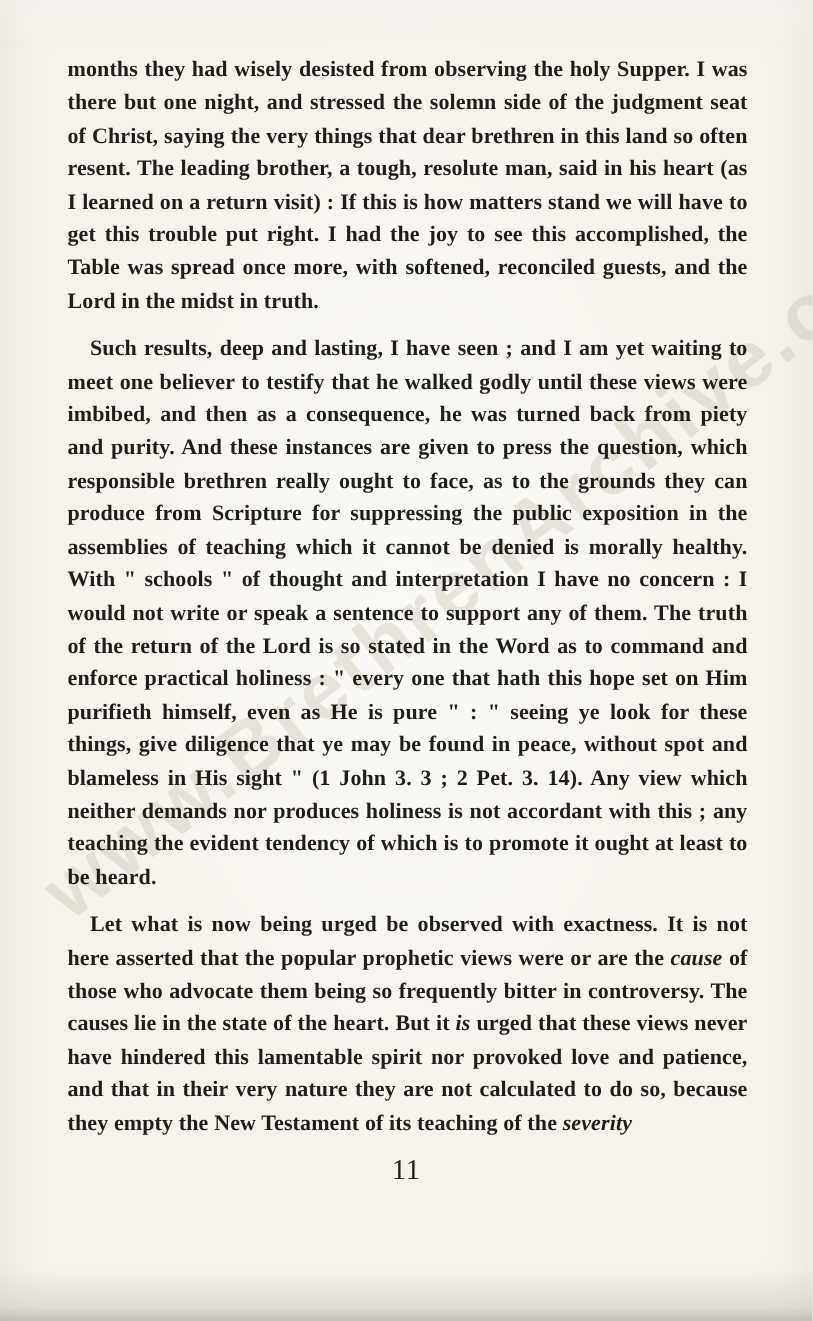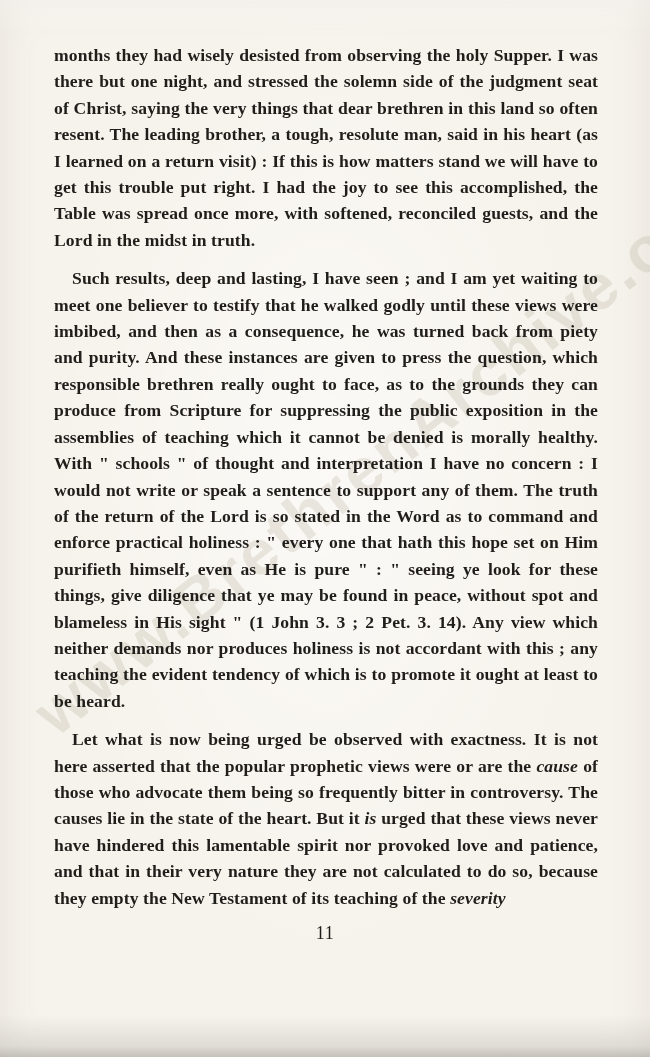--- a/index.html
+++ b/index.html
@@ -57,21 +57,21 @@
   }
   .para em {
     font-style: italic;
   }
   .page-number {
     position: relative;
     z-index: 1;
     margin-top: 7px;
     text-align: center;
     color: #201e1b;
-    font-size: 18px;
+    font-size: 23px;
     letter-spacing: 0.5px;
   }
 </style>
 </head>
 <body>
 
 <div class="page">
   <div class="watermark">www.BrethrenArchive.org</div>
   <div class="text-block">
       <p class="para"><span>months they had wisely desisted from observing the holy Supper.  I was there but one night, and stressed the solemn side of the judgment seat of Christ, saying the very things that dear brethren in this land so often resent.  The leading brother, a tough, resolute man, said in his heart (as I learned on a return visit) : If this is how matters stand we will have to get this trouble put right.  I had the joy to see this accomplished, the Table was spread once more, with softened, reconciled guests, and the Lord in the midst in truth.</span></p>

